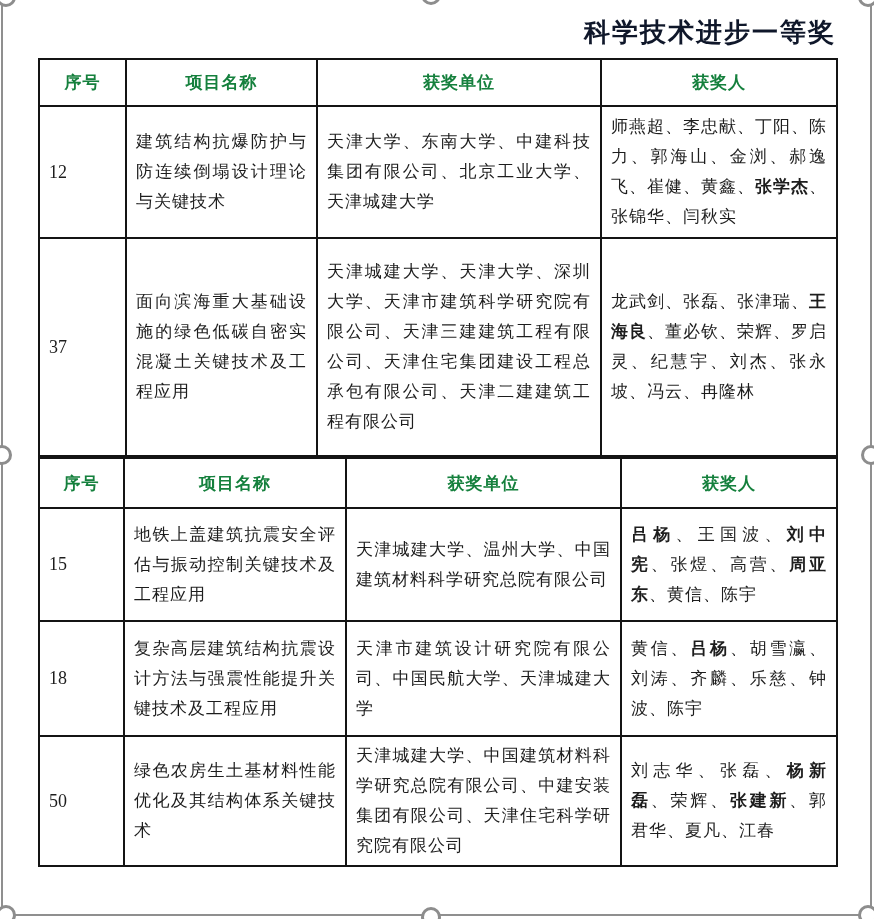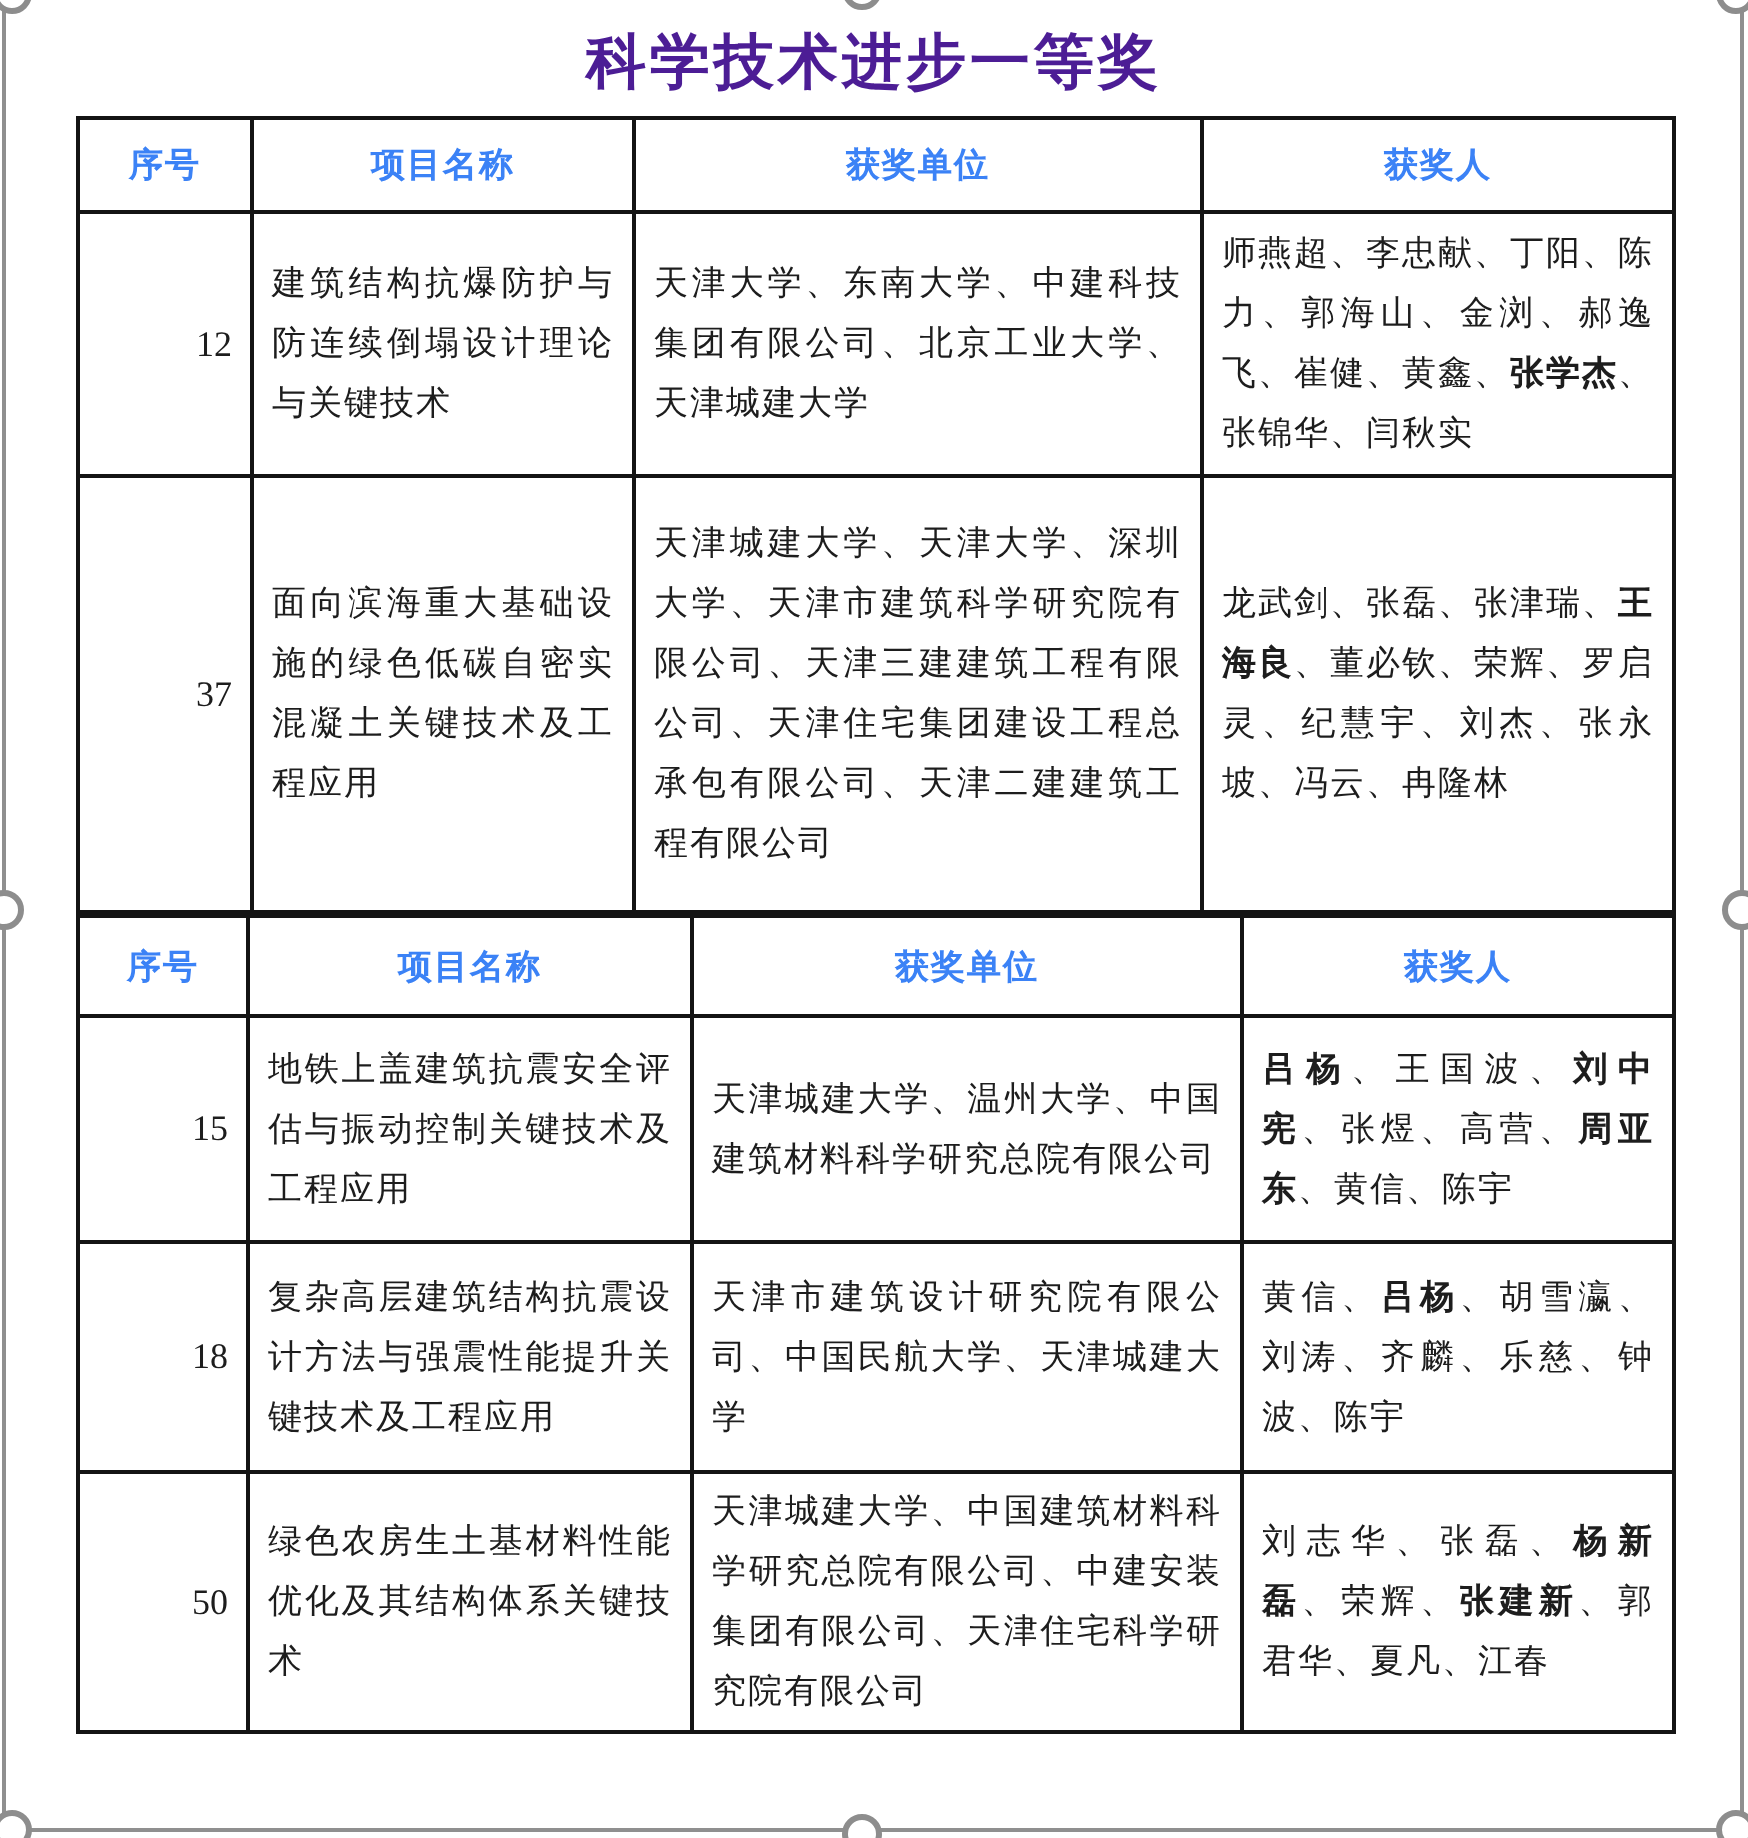--- a/index.html
+++ b/index.html
@@ -15,34 +15,34 @@
     border:2px solid #8f8f8f;box-sizing:border-box;z-index:1;
   }
   .handle{
     position:absolute;width:20px;height:20px;border-radius:50%;
     border:3px solid #8d8d8d;background:#ffffff;box-sizing:border-box;
     transform:translate(-50%,-50%);z-index:2;
   }
   .content{position:absolute;left:38px;top:0;width:798px;z-index:3;}
   .tbl-title{
     font-family:"Liberation Sans","DejaVu Sans",sans-serif;
-    font-size:30px;font-weight:bold;letter-spacing:2px;
-    text-align:center;margin:14px 0 8px 0;line-height:36px;color:#4c1d95;
+    font-size:26px;font-weight:bold;letter-spacing:2px;
+    text-align:right;margin:14px 0 8px 0;line-height:36px;color:#0f172a;
   }
   .tbl-title.second{margin:14px 0 12px 0;}
   table.awards{border-collapse:collapse;table-layout:fixed;width:798px;}
   table.awards th,table.awards td{
     border:2px solid #141414;box-sizing:border-box;
     padding:4px 9px;vertical-align:middle;
   }
   table.awards th{
     font-family:"Liberation Sans","DejaVu Sans",sans-serif;
-    font-size:17px;font-weight:bold;letter-spacing:1px;text-align:center;color:#3b82f6;
+    font-size:17px;font-weight:bold;letter-spacing:1px;text-align:center;color:#15803d;
   }
-  td.c-no{text-align:right;font-size:18px;}
+  td.c-no{text-align:left;font-size:18px;}
   td.c-project,td.c-units,td.c-winners{
     font-size:17px;line-height:30px;letter-spacing:1px;
     text-align:justify;text-justify:inter-character;
   }
   .em{font-weight:bold;text-underline-offset:3px;text-decoration-thickness:1.5px;}
   
   .t1 col.c1{width:87px}.t1 col.c2{width:191px}.t1 col.c3{width:284px}.t1 col.c4{width:236px}
   .t1 thead tr{height:47px}
   .t1 tbody tr:nth-child(1){height:132px}
   .t1 tbody tr:nth-child(2){height:218px}

